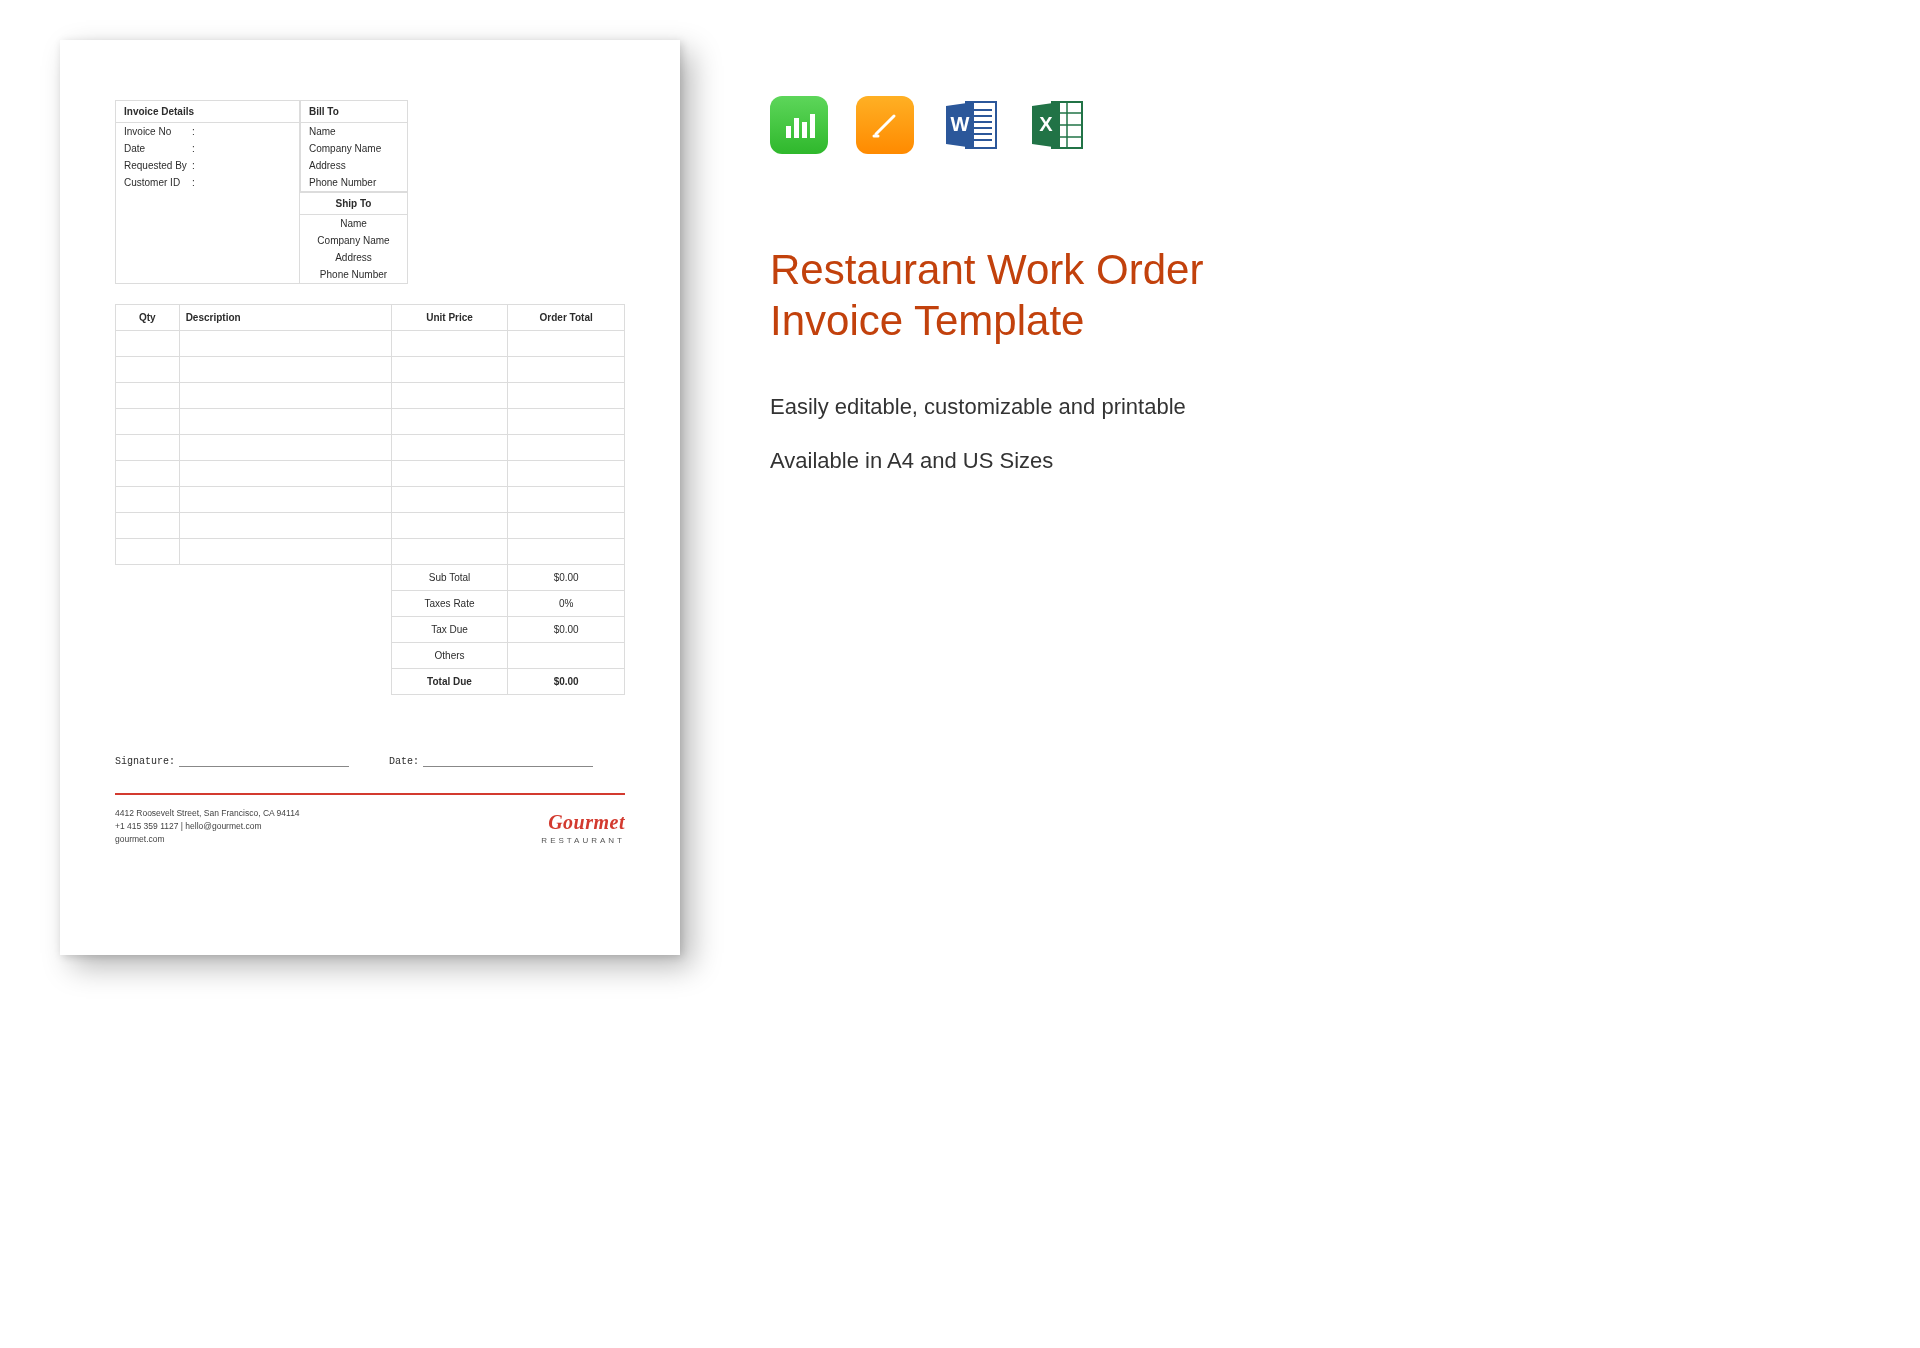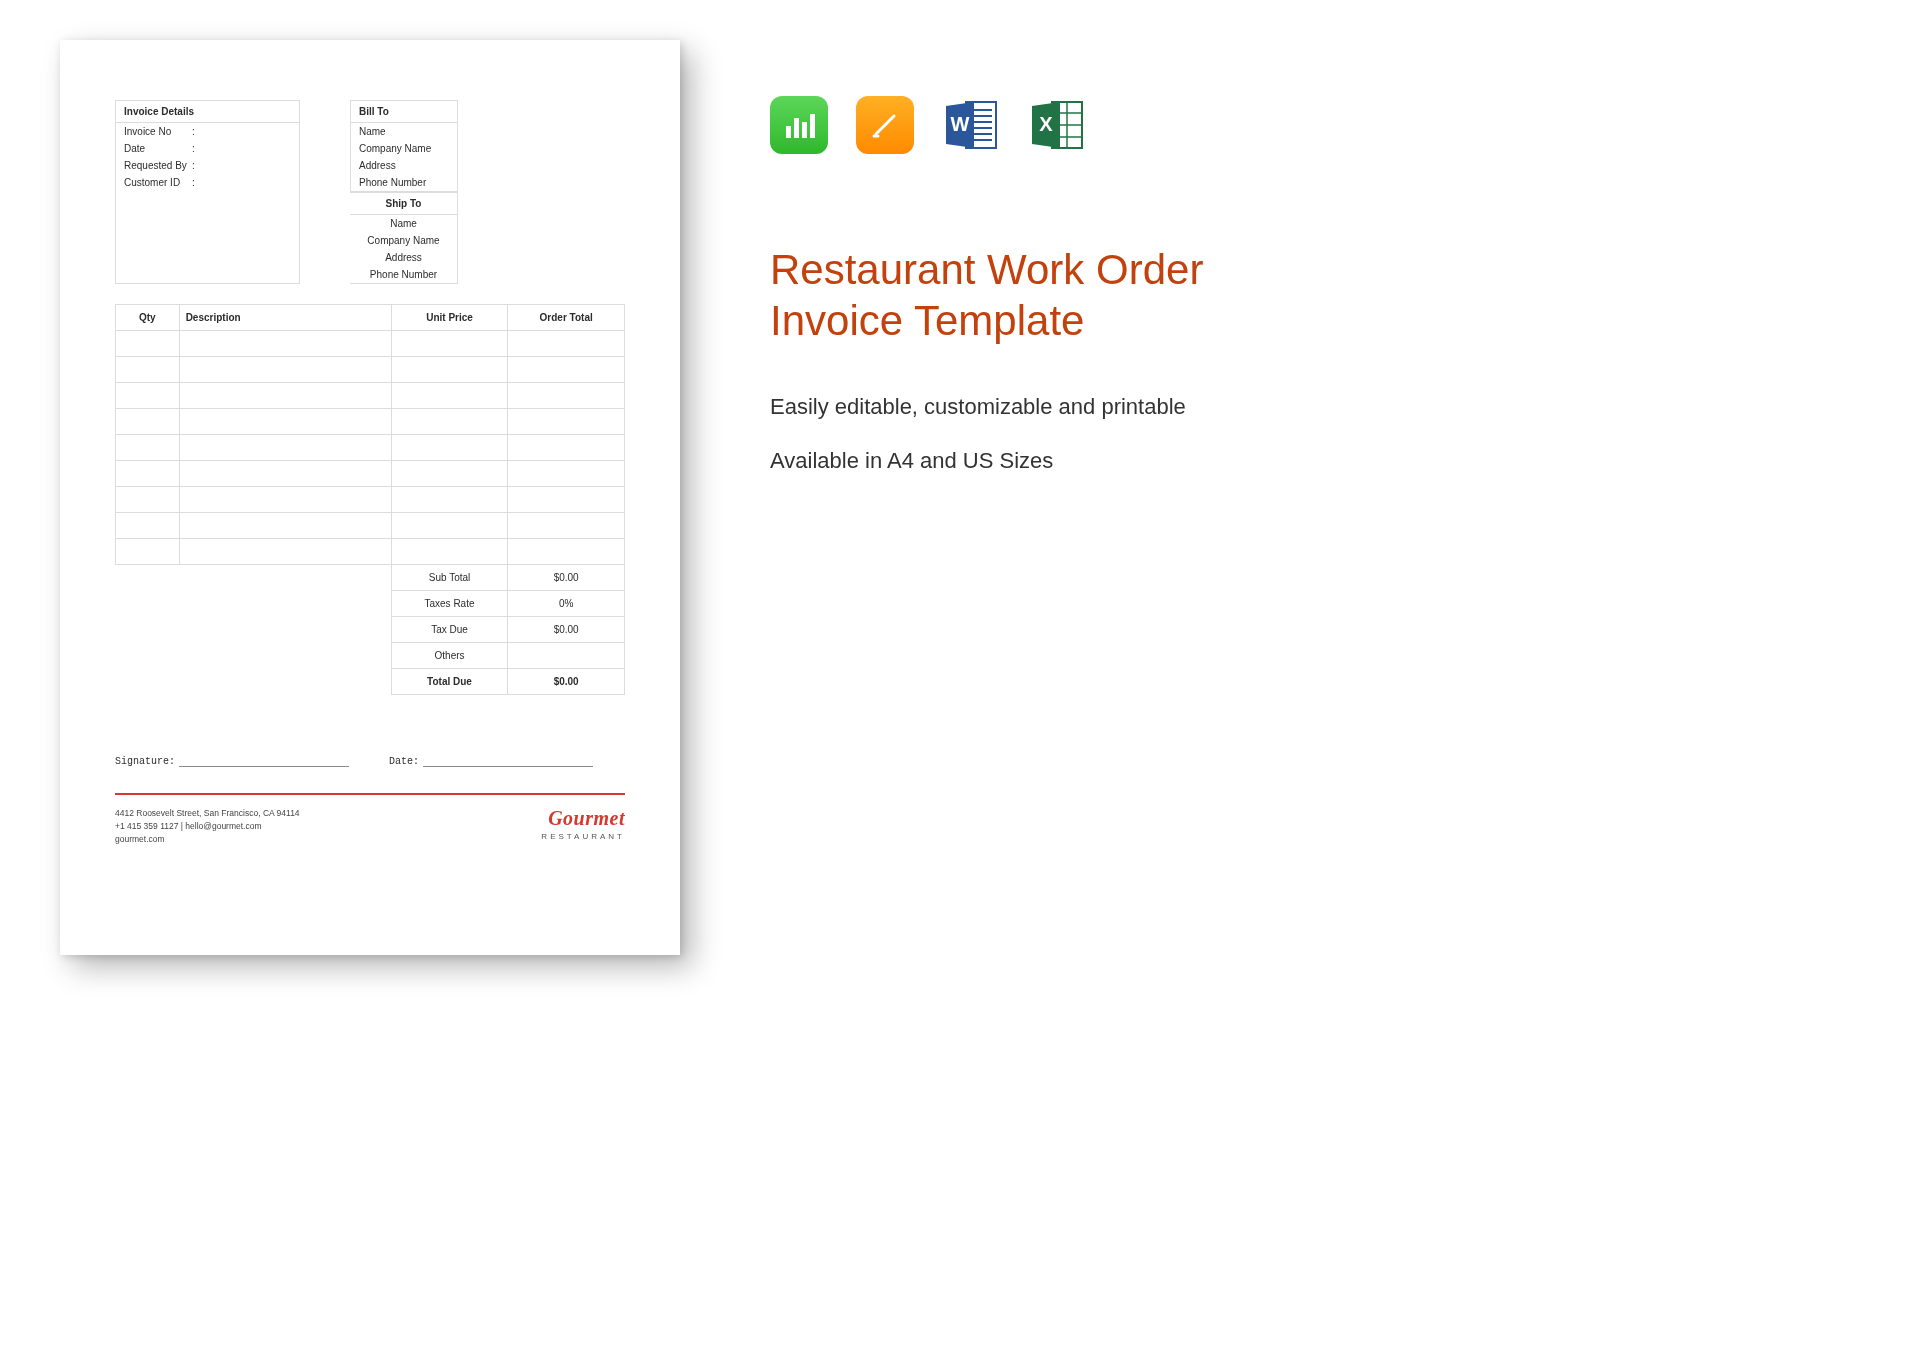--- a/index.html
+++ b/index.html
@@ -20,21 +20,21 @@
     background: #fff;
     box-shadow: 12px 12px 28px rgba(0,0,0,0.28), 2px 2px 8px rgba(0,0,0,0.15);
     padding: 60px 55px 40px 55px;
   }
   .doc-title {
     font-size: 22px;
     font-weight: 700;
     color: #2a2a2a;
     margin-bottom: 30px;
   }
-  .info-row { display: flex; gap: 50px; margin-bottom: 20px; }
+  .info-row { display: flex; margin-bottom: 20px; }
   .info-box {
     border: 1px solid #dcdcdc;
     font-size: 10px;
   }
   .info-box .hdr {
     font-weight: 700;
     padding: 5px 8px;
     border-bottom: 1px solid #dcdcdc;
   }
   .info-box .rowline {
@@ -93,21 +93,21 @@
   }
   .hr-red {
     border: none;
     border-top: 2px solid #d33a2f;
     margin-top: 26px;
     margin-bottom: 12px;
   }
   .footer {
     display:flex;
     justify-content: space-between;
-    align-items: flex-start;
+    align-items: flex-end;
   }
   .footer .addr { font-size: 8.5px; color:#444; line-height:1.5;}
   .brand { text-align:right; }
   .brand .name {
     font-family: Georgia, 'Times New Roman', serif;
     font-style: italic;
     font-weight: 700;
     font-size: 20px;
     color: #d33a2f;
     letter-spacing: .5px;

